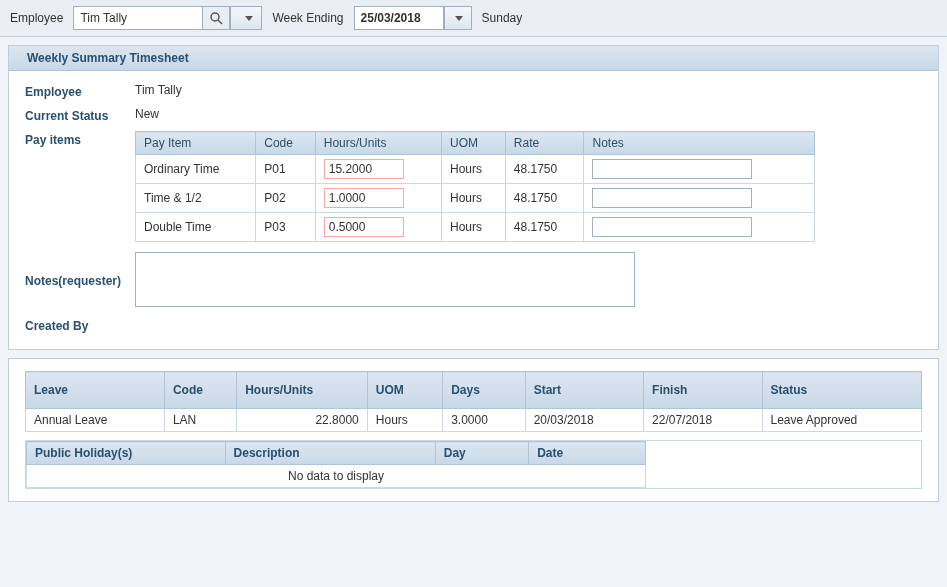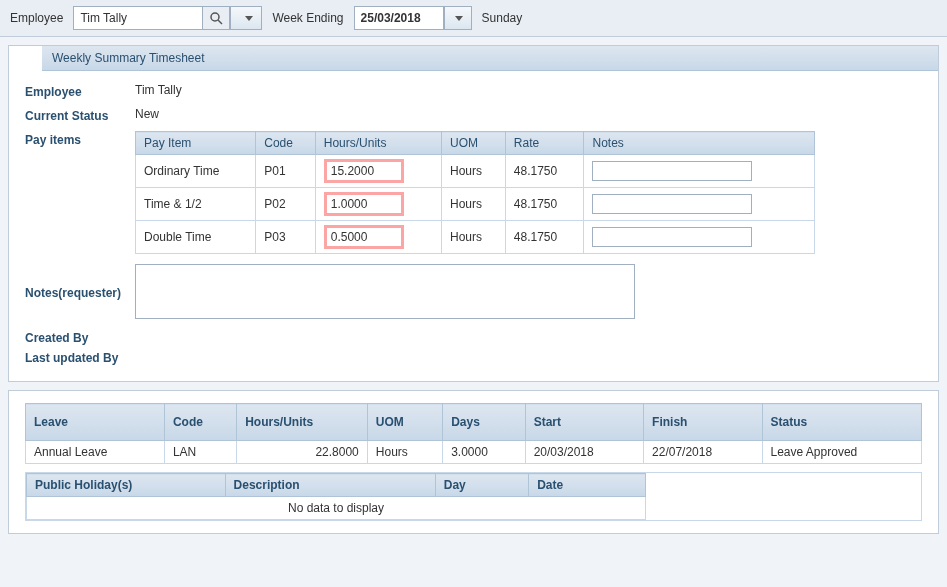--- a/index.html
+++ b/index.html
@@ -65,25 +65,24 @@
       color: #333;
     }
 
     .section {
       margin: 8px;
       border: 1px solid #c0ccda;
       background: white;
     }
     .section-header {
       background: linear-gradient(to bottom, #dde6f0, #c8d8e8);
-      padding: 5px 10px;
-      font-weight: normal;
+      padding: 5px 18px;
+      font-weight: bold;
       color: #2a5070;
       border-bottom: 1px solid #b0c4d8;
-      margin-left: 33px;
     }
     .section-body {
       padding: 12px 16px;
     }
 
     .field-row {
       display: flex;
       align-items: flex-start;
       margin-bottom: 8px;
     }
@@ -120,21 +119,21 @@
       color: #2a5070;
       font-weight: normal;
     }
     .pay-table td {
       border: 1px solid #c8d8e8;
       padding: 4px 8px;
       color: #333;
       background: white;
     }
     .hours-input {
-      border: 3px solid #fca5a5;
+      border: 1px solid #fca5a5;
       padding: 2px 4px;
       width: 80px;
       text-align: left;
       color: #333;
       background: white;
     }
     .notes-input {
       border: 1px solid #a0b0c0;
       padding: 2px 4px;
       width: 160px;
@@ -311,24 +310,20 @@
     <div class="notes-requester-wrap">
       <span class="field-label">Notes(requester)</span>
       <textarea class="notes-textarea" style=""></textarea>
     </div>
 
     <div class="created-by-row field-row">
       <span class="field-label">Created By</span>
       <span class="field-value"></span>
     </div>
 
-    <div class="updated-by-row field-row">
-      <span class="field-label">Last updated By</span>
-      <span class="field-value"></span>
-    </div>
 
   </div>
 </div>
 
 <div class="section">
   <div class="section-body">
 
     <table class="leave-table">
       <thead>
         <tr>

